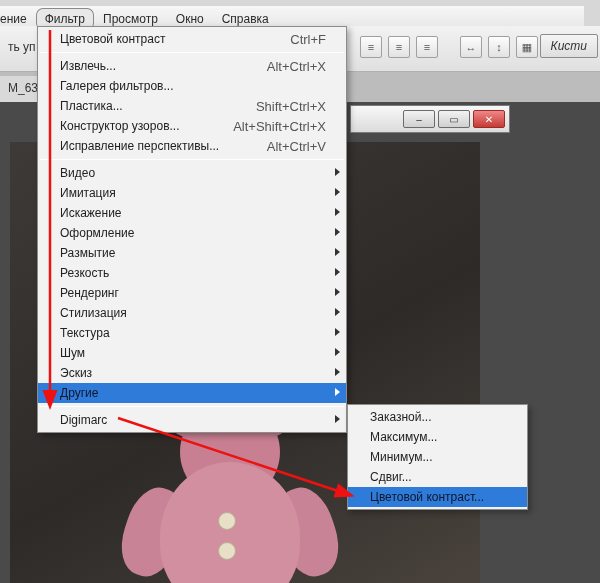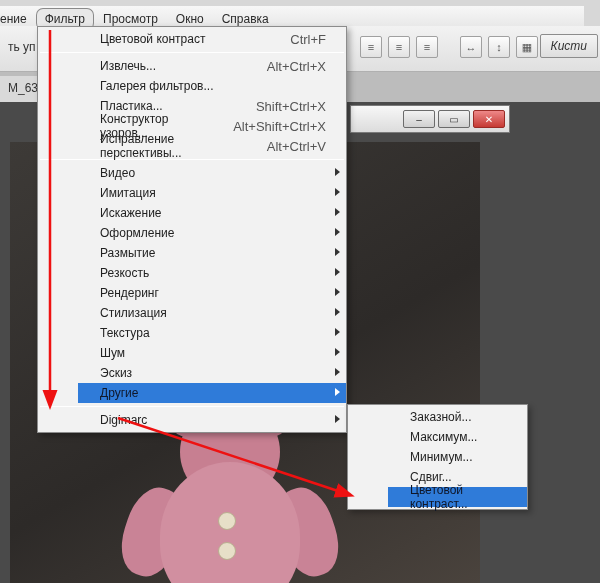--- a/index.html
+++ b/index.html
@@ -170,21 +170,20 @@
     padding:2px 0;
   }
   .dropdown .row {
     display:flex;
     align-items:center;
     justify-content:space-between;
     padding:3px 20px 3px 22px;
     height:20px;
     color:#222;
     position:relative;
-    margin-left:40px;
   }
   .dropdown .row.highlight {
     background:#2f7bd9;
     color:#0f172a;
   }
   .dropdown .sep {
     height:1px;
     margin:3px 2px;
     background:#bdbdbd;
     border-bottom:1px solid #fff;

